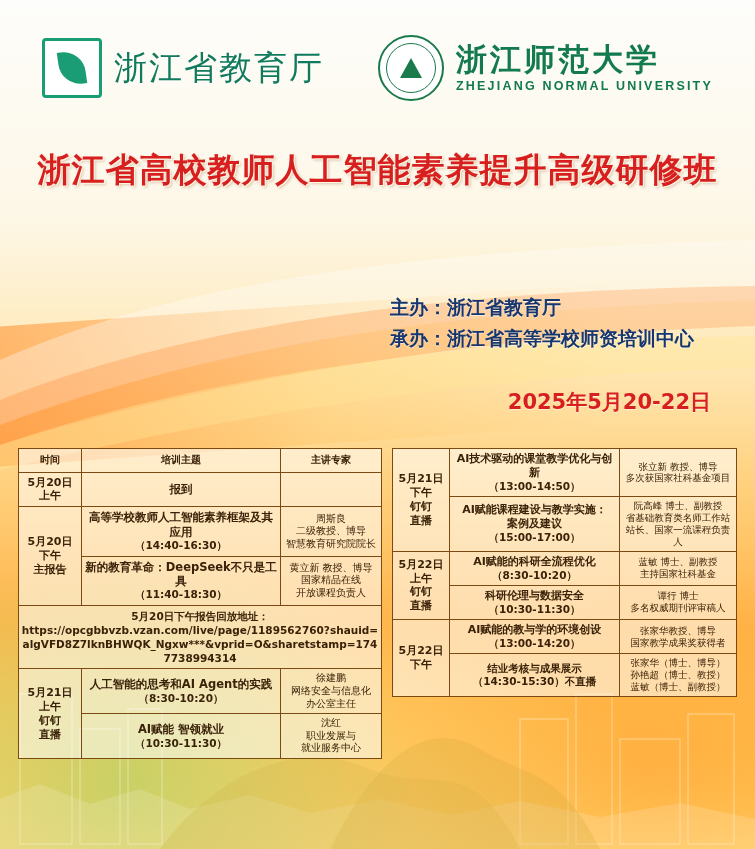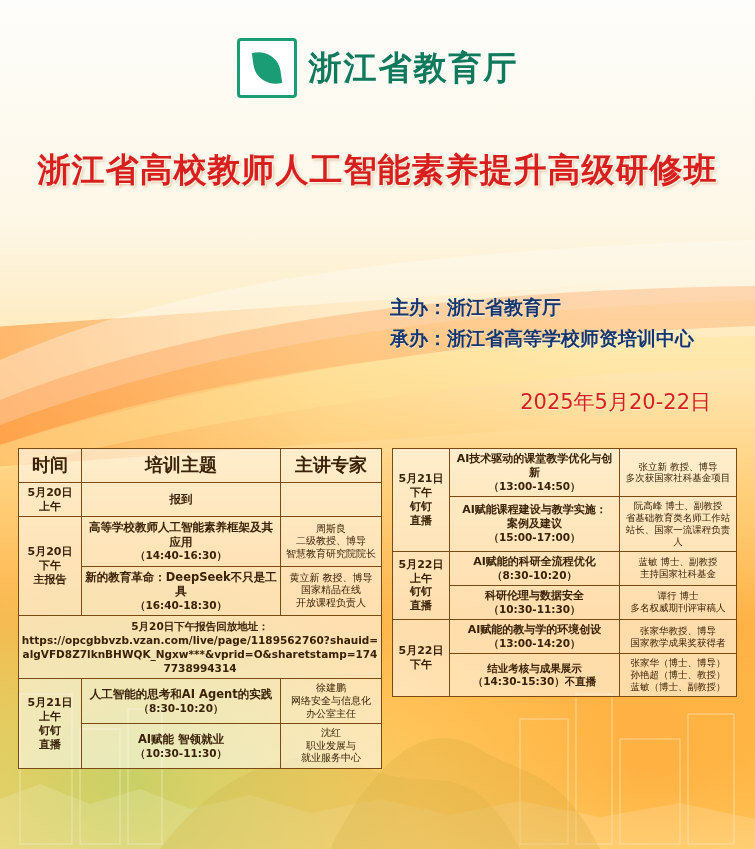--- a/index.html
+++ b/index.html
@@ -42,21 +42,21 @@
   .logo-block{display:flex;align-items:center;gap:12px;}
   .leaf-mark{
     width:54px;height:54px;border:3px solid #1a9c74;border-radius:4px;
     display:flex;align-items:center;justify-content:center;background:#fff;
   }
   .leaf-mark .leaf{
     width:26px;height:34px;background:#1a9c74;border-radius:0 22px 0 22px;transform:rotate(-8deg);
   }
   .org-name{
     font-family:"DejaVu Sans", sans-serif;
-    font-size:33px;font-weight:bold;color:#117a5d;letter-spacing:2px;
+    font-size:33px;font-weight:normal;color:#117a5d;letter-spacing:2px;
     text-shadow:0 1px 0 rgba(255,255,255,.6);
   }
   .seal{
     width:62px;height:62px;border-radius:50%;border:2px solid #1a7a4a;background:#fff;
     display:flex;align-items:center;justify-content:center;position:relative;
   }
   .seal:after{
     content:"";position:absolute;width:48px;height:48px;border-radius:50%;border:1px solid #1a7a4a;
   }
   .seal .tri{
@@ -82,21 +82,21 @@
     position:absolute;top:292px;right:61px;text-align:left;
     font-family:"DejaVu Sans", sans-serif;
     font-size:19px;font-weight:bold;color:#15366e;line-height:1.62;
     text-shadow:0 1px 0 rgba(255,255,255,.55);
   }
   .orgs .ln2{padding-left:0;}
   .orgs .ln3{padding-left:54px;}
   .dates{
     position:absolute;top:388px;right:44px;
     font-family:"DejaVu Sans", sans-serif;
-    font-size:21px;font-weight:normal;color:#d81f1f;
+    font-size:21px;font-weight:bold;color:#d81f1f;
     text-shadow:0 1px 0 rgba(255,255,255,.5);
   }
   
   .tables{
     position:absolute;left:18px;top:448px;width:719px;
     display:flex;gap:10px;align-items:flex-start;
   }
   table{
     border-collapse:collapse;background:rgba(255,255,255,.55);
     font-family:"DejaVu Sans", sans-serif;
@@ -104,21 +104,21 @@
   table td{
     border:1px solid #7a4a12;
     color:#3a2208;
     text-align:center;
     vertical-align:middle;
     padding:3px 2px;
     line-height:1.26;
   }
   .tbl-left{width:364px;}
   .tbl-right{width:345px;}
-  .hdr td{font-size:18px;font-weight:bold;padding:5px 2px;}
+  .hdr td{font-size:10px;font-weight:bold;padding:5px 2px;}
   .c-time{width:58px;font-size:11px;font-weight:bold;}
   .c-topic{font-size:11.5px;font-weight:bold;}
   .c-topic .sub{font-weight:bold;font-size:10.5px;}
   .c-spk{width:96px;font-size:10px;margin-left:16px;}
   .tbl-right .c-time{width:52px;}
   .tbl-right .c-topic{font-size:11px;}
   .tbl-right .c-spk{width:112px;font-size:9.5px;}
   .note td{font-size:10.5px;font-weight:bold;line-height:1.35;}
   .link{word-break:break-all;font-size:10px;font-weight:bold;}
 </style>
@@ -151,20 +151,29 @@
     <path d="M330,250 C380,150 430,120 480,150 C530,180 560,170 600,250 Z" fill="rgba(180,150,40,.28)"></path>
   </svg>
 
   <div class="header">
     <div class="logo-block">
       <div class="leaf-mark">
           <div class="leaf"></div>
         </div>
       <div class="org-name">浙江省教育厅</div>
     </div>
+    <div class="logo-block">
+      <div class="seal">
+          <div class="tri"></div>
+        </div>
+      <div>
+        <div class="univ-cn">浙江师范大学</div>
+        <div class="univ-en">ZHEJIANG NORMAL UNIVERSITY</div>
+      </div>
+    </div>
   </div>
 
   <div class="main-title">浙江省高校教师人工智能素养提升高级研修班</div>
 
   <div class="orgs">
     <div class="ln1">主办：浙江省教育厅</div>
     <div class="ln2">承办：浙江省高等学校师资培训中心</div>
   </div>
 
   <div class="dates">2025年5月20-22日</div>
@@ -195,21 +204,21 @@
           <div class="sub">（14:40-16:30）</div>
         </td>
         <td class="c-spk" style="white-space:pre-line">周斯良
 二级教授、博导
 智慧教育研究院院长</td>
       </tr>
 
       <tr>
         <td class="c-topic">
           <div>新的教育革命：DeepSeek不只是工具</div>
-          <div class="sub">（16:40-18:30）</div>
+          <div class="sub">（11:40-18:30）</div>
         </td>
         <td class="c-spk" style="white-space:pre-line">黄立新 教授、博导
 国家精品在线
 开放课程负责人</td>
       </tr>
 
       <tr class="note">
         <td colspan="3" class="link" style="white-space:pre-line">5月20日下午报告回放地址：
 https://opcgbbvzb.vzan.com/live/page/1189562760?shauid=algVFD8Z7lknBHWQK_Ngxw***&amp;vprid=O&amp;sharetstamp=1747738994314</td>
       </tr>

